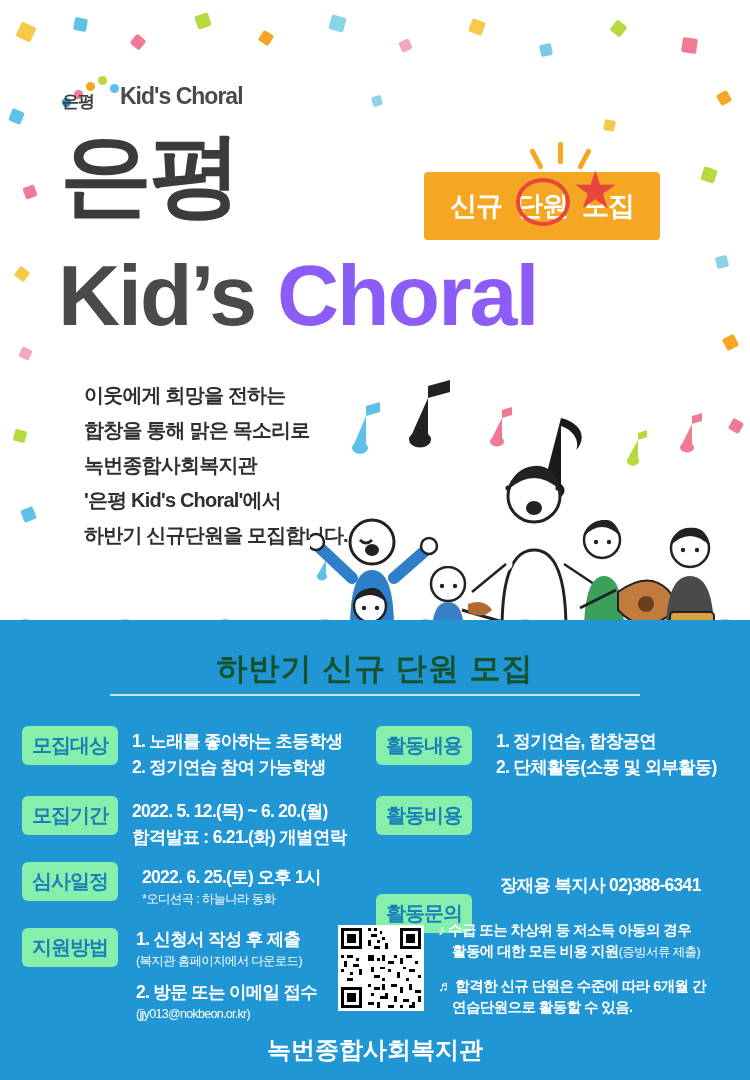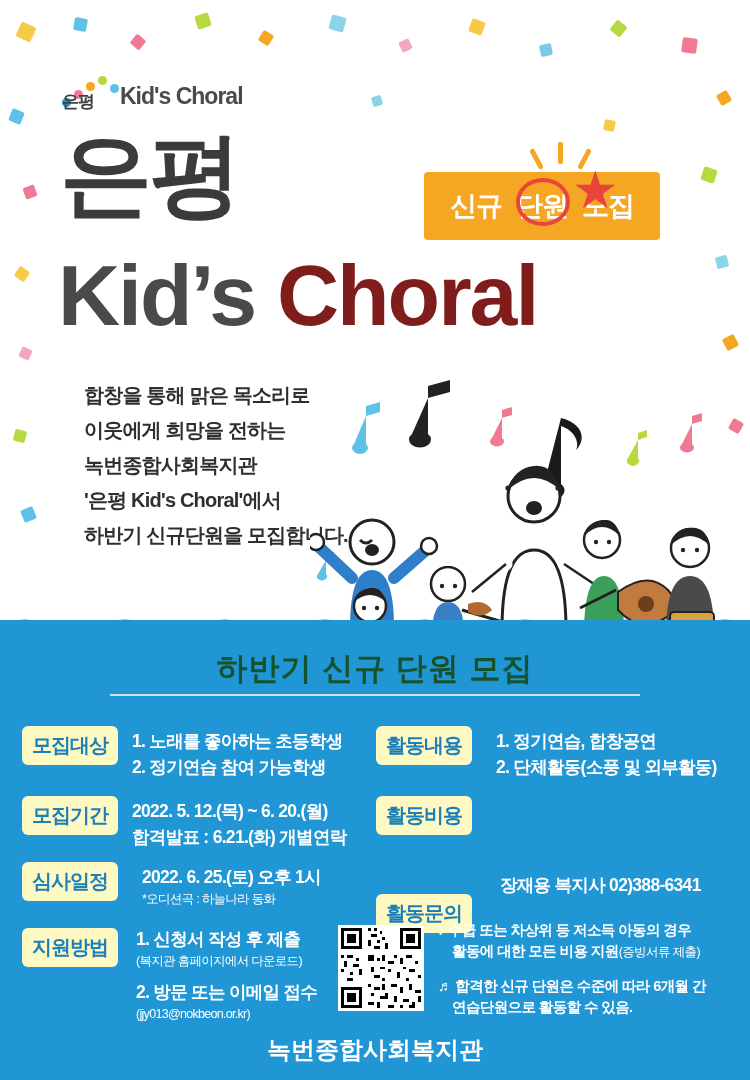--- a/index.html
+++ b/index.html
@@ -31,21 +31,21 @@
     position: absolute; left: 60px; top: 128px;
     font-size: 92px; font-weight: bold; color: #3b3b3b;
     letter-spacing: -2px; line-height: 1;
   }
   .title-en {
     position: absolute; left: 58px; top: 252px;
     font-size: 86px; font-weight: bold; line-height: 1;
     letter-spacing: -2px;
   }
   .title-en .kids { color: #4a4a4a; }
-  .title-en .choral { color: #7f1d1d; }
+  .title-en .choral { color: #8b5cf6; }
 
   
   .badge-wrap { position: absolute; left: 424px; top: 158px; width: 240px; height: 80px; }
   .badge-box {
     position: absolute; left: 0; top: 14px; width: 236px; height: 68px;
     background: #f5a623; border-radius: 4px;
     display: flex; align-items: center; justify-content: center;
     gap: 14px;
   }
   .badge-box span { color: #ffffff; font-size: 27px; font-weight: bold; letter-spacing: -1px; }
@@ -79,21 +79,21 @@
   .panel-title {
     position: absolute; left: 0; top: 648px; width: 750px; text-align: center;
     color: #14532d; font-size: 31px; font-weight: bold; letter-spacing: 1px;
   }
   .divider {
     position: absolute; left: 110px; top: 694px; width: 530px; height: 2px;
     background: rgba(255,255,255,0.75);
   }
 
   .tag {
-    position: absolute; background: #fef9c3; border-radius: 6px;
+    position: absolute; background: #86efac; border-radius: 6px;
     color: #1b7fba; font-weight: bold; font-size: 20px;
     padding: 6px 10px; letter-spacing: -1px; white-space: nowrap;
   }
   .val {
     position: absolute; color: #ffffff; font-size: 17.5px;
     line-height: 1.5; letter-spacing: -0.7px; font-weight: bold;
   }
   .val .small { font-size: 12.5px; font-weight: normal; }
 
   
@@ -168,22 +168,22 @@
     <div class="badge-box">
       <span>신규</span>
       <span>단원</span>
       <span>모집</span>
     </div>
     <div class="badge-circle"></div>
     <div class="badge-star">★</div>
   </div>
 
   <div class="intro">
+    <div>이웃에게 희망을 전하는</div>
     <div>합창을 통해 맑은 목소리로</div>
-    <div>이웃에게 희망을 전하는</div>
     <div>녹번종합사회복지관</div>
     <div>'은평 Kid's Choral'에서</div>
     <div>하반기 신규단원을 모집합니다.</div>
   </div>
 
   <div class="illus">
 
     <svg class="note" style="left:40px;top:28px;" width="46" height="58" viewBox="0 0 46 58">
       <path d="M14 46 A8 6 0 1 0 26 46 L26 8 L40 4 L40 14 L26 18 Z" fill="#5ec1e8"></path>
     </svg>

